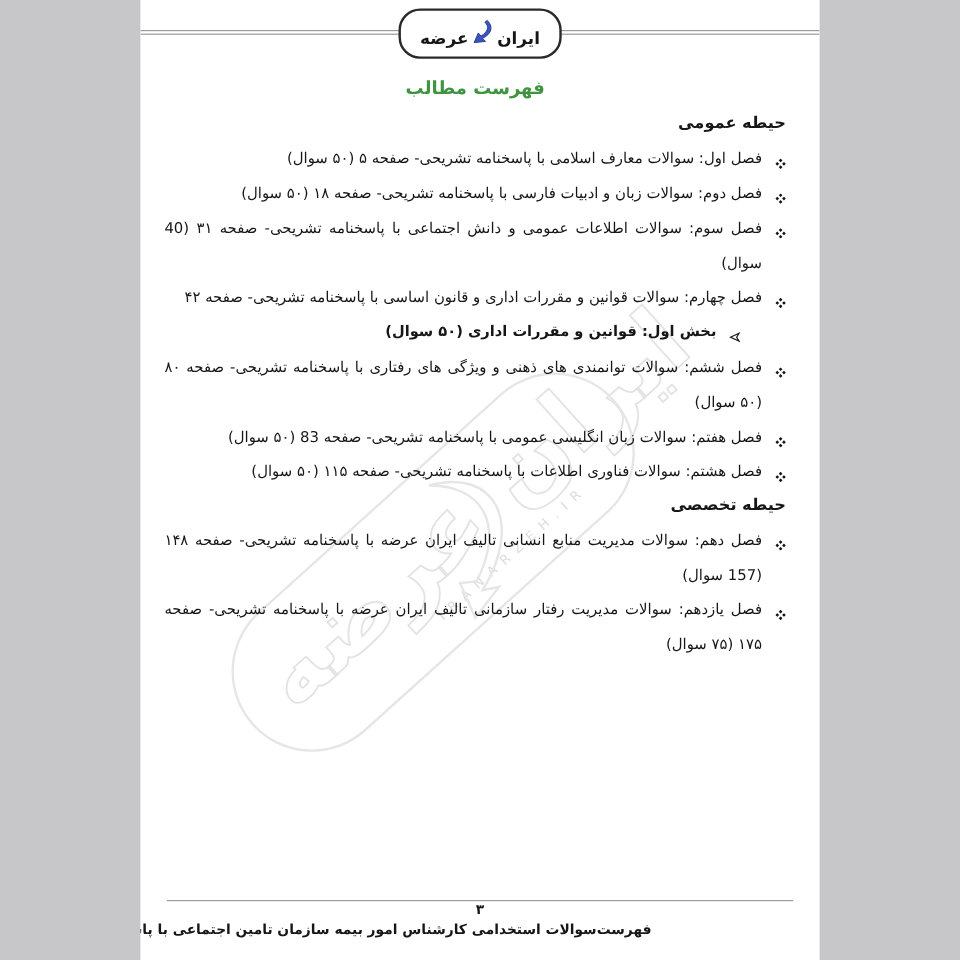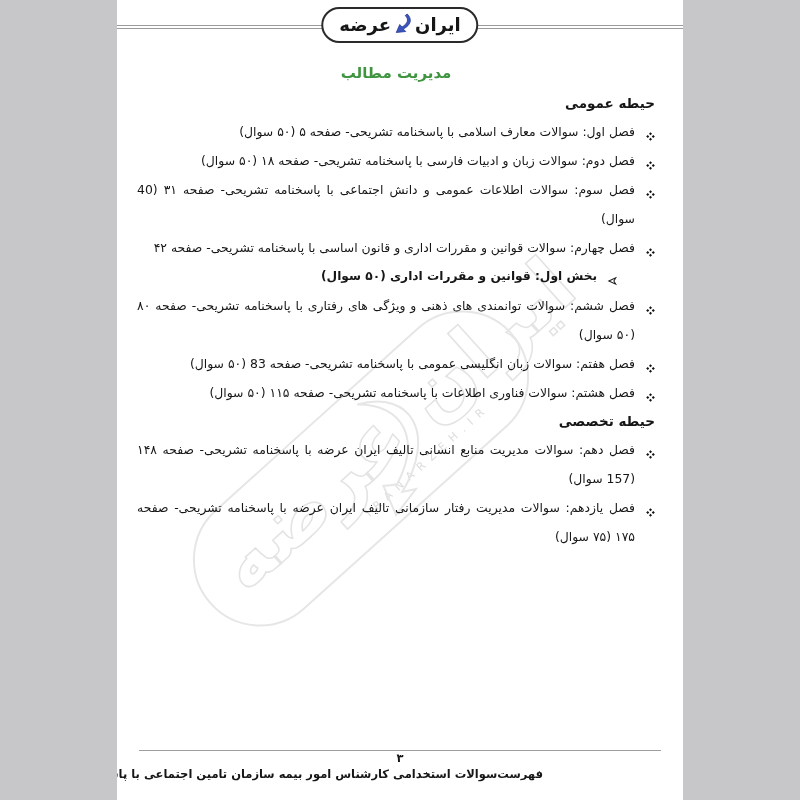--- a/index.html
+++ b/index.html
@@ -29,21 +29,21 @@
     position:absolute;left:0;right:0;top:25px;height:4px;
     border-top:1.5px solid #9b9b9b;border-bottom:1.5px solid #9b9b9b;
   }
   .logo{
     position:absolute;left:50%;top:7px;transform:translateX(-50%);
     background:#fff;border:2px solid #2a2a2a;border-radius:18px;
     padding:4px 16px 6px 16px;
     display:flex;flex-direction:row;align-items:center;gap:2px;
     direction:rtl;
   }
-  .logo .logo-word{font-weight:bold;font-size:18px;letter-spacing:0;}
+  .logo .logo-word{font-weight:bold;font-size:14px;letter-spacing:0;margin-top:12px;}
   .logo svg{display:block;}
   
   .content{position:relative;z-index:1;padding:0 28px 0 20px;direction:rtl;}
   .doc-title{
     text-align:center;color:var(--green);font-weight:bold;
     font-size:15px;margin:12px 0 6px 0;line-height:22px;
   }
   .section-heading{
     text-align:right;font-weight:bold;font-size:13.5px;
     line-height:26px;margin:1px 0;
@@ -102,21 +102,21 @@
     <div class="logo">
       <span class="logo-word">ایران</span>
       <svg width="20" height="22" viewBox="0 0 20 22">
         <path d="M14 1 C 19 6, 18 12, 10 16 L 12.5 18.5 L 3 19.5 L 6.5 11.5 L 8.8 14 C 14.5 10.5, 16 6.5, 12 2.5 Z" fill="#3a55c0" stroke="#27398f" stroke-width="0.8"></path>
       </svg>
       <span class="logo-word">عرضه</span>
     </div>
   </div>
 
   <div class="content">
-    <div class="doc-title">مدیریت مطالب</div>
+    <div class="doc-title">فهرست مطالب</div>
     <div>
   <div>
     <div class="section-heading">حیطه عمومی</div>
     <div>
   <div class="chapter">
     <span class="chapter-bullet">
       <svg width="9" height="9" viewBox="0 0 10 10">
         <path d="M5 0.2 L6.7 1.9 L5 3.6 L3.3 1.9 Z" fill="#141414"></path>
         <path d="M0.2 5 L1.9 3.3 L3.6 5 L1.9 6.7 Z" fill="#141414"></path>
         <path d="M9.8 5 L8.1 3.3 L6.4 5 L8.1 6.7 Z" fill="#141414"></path>

